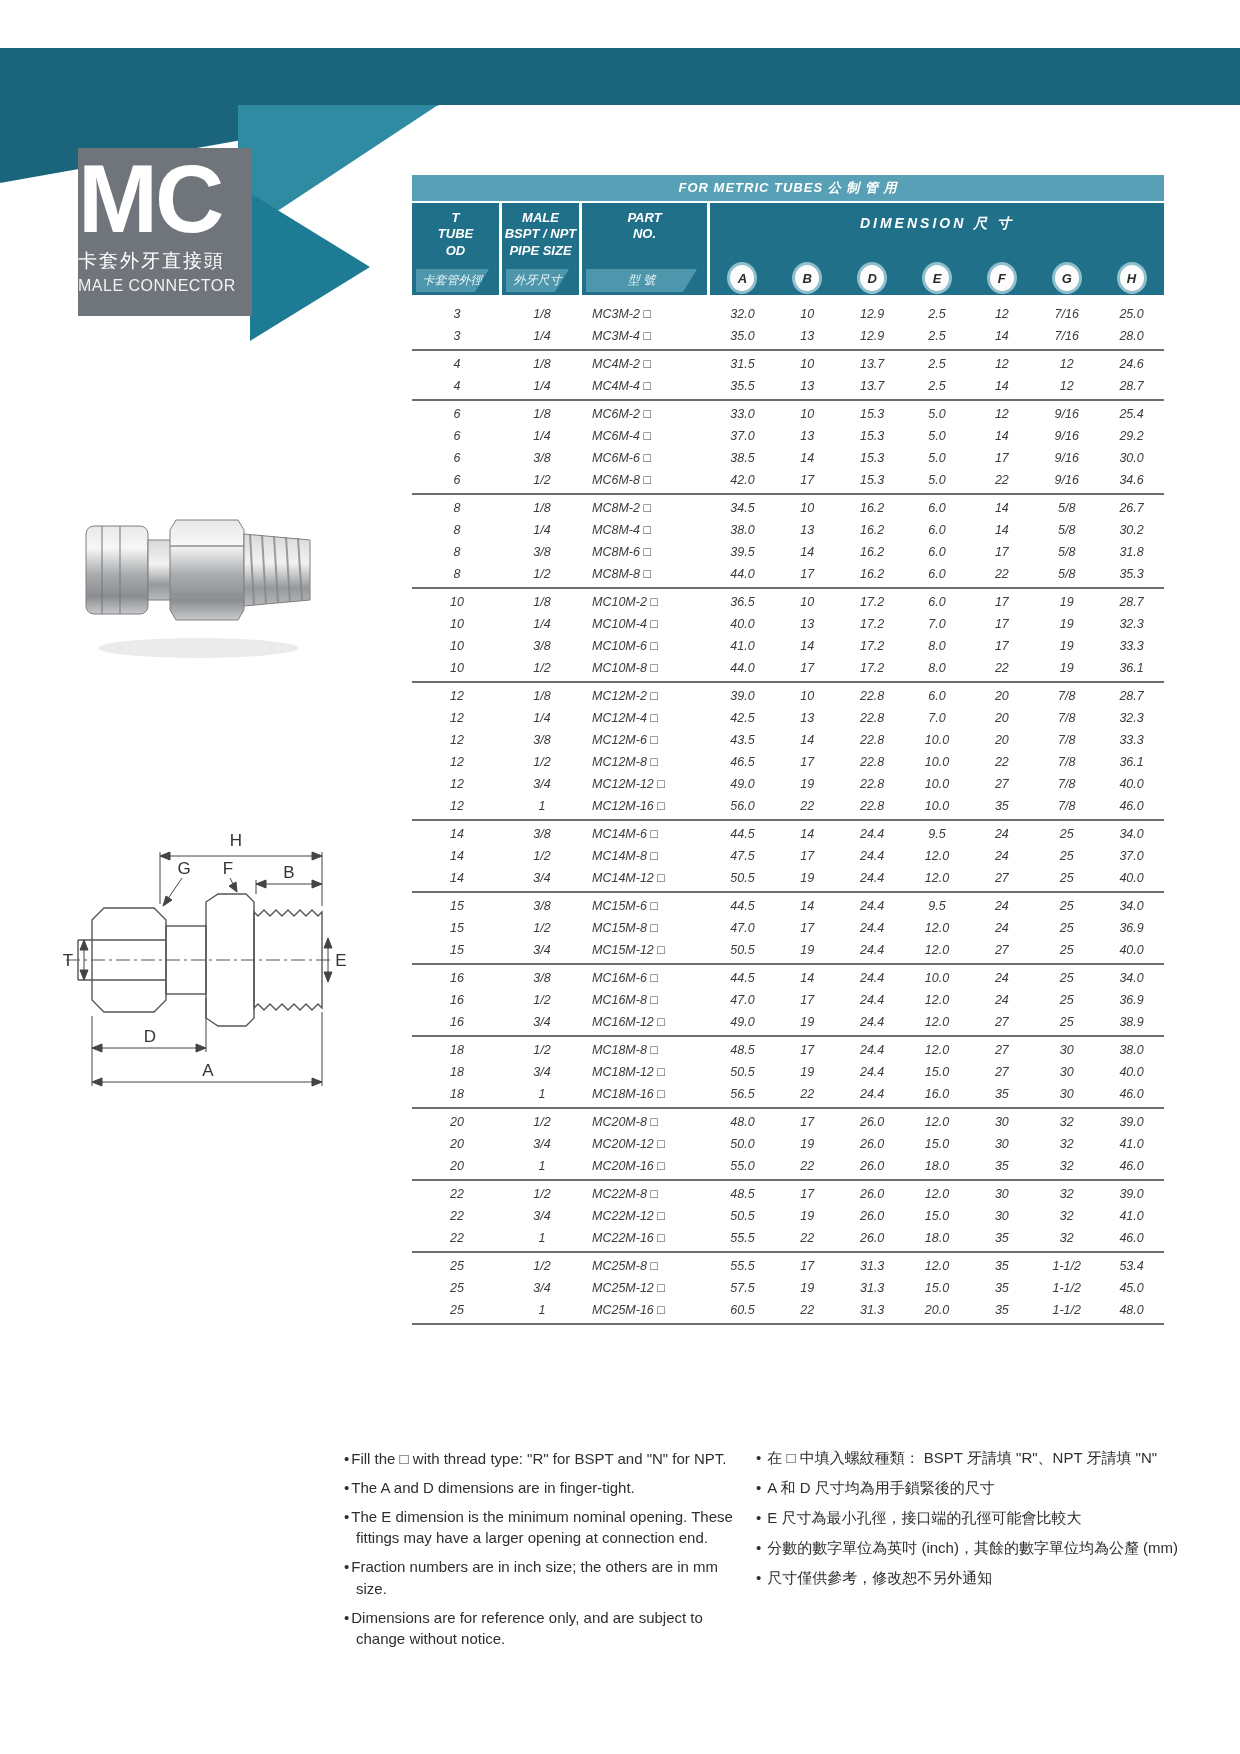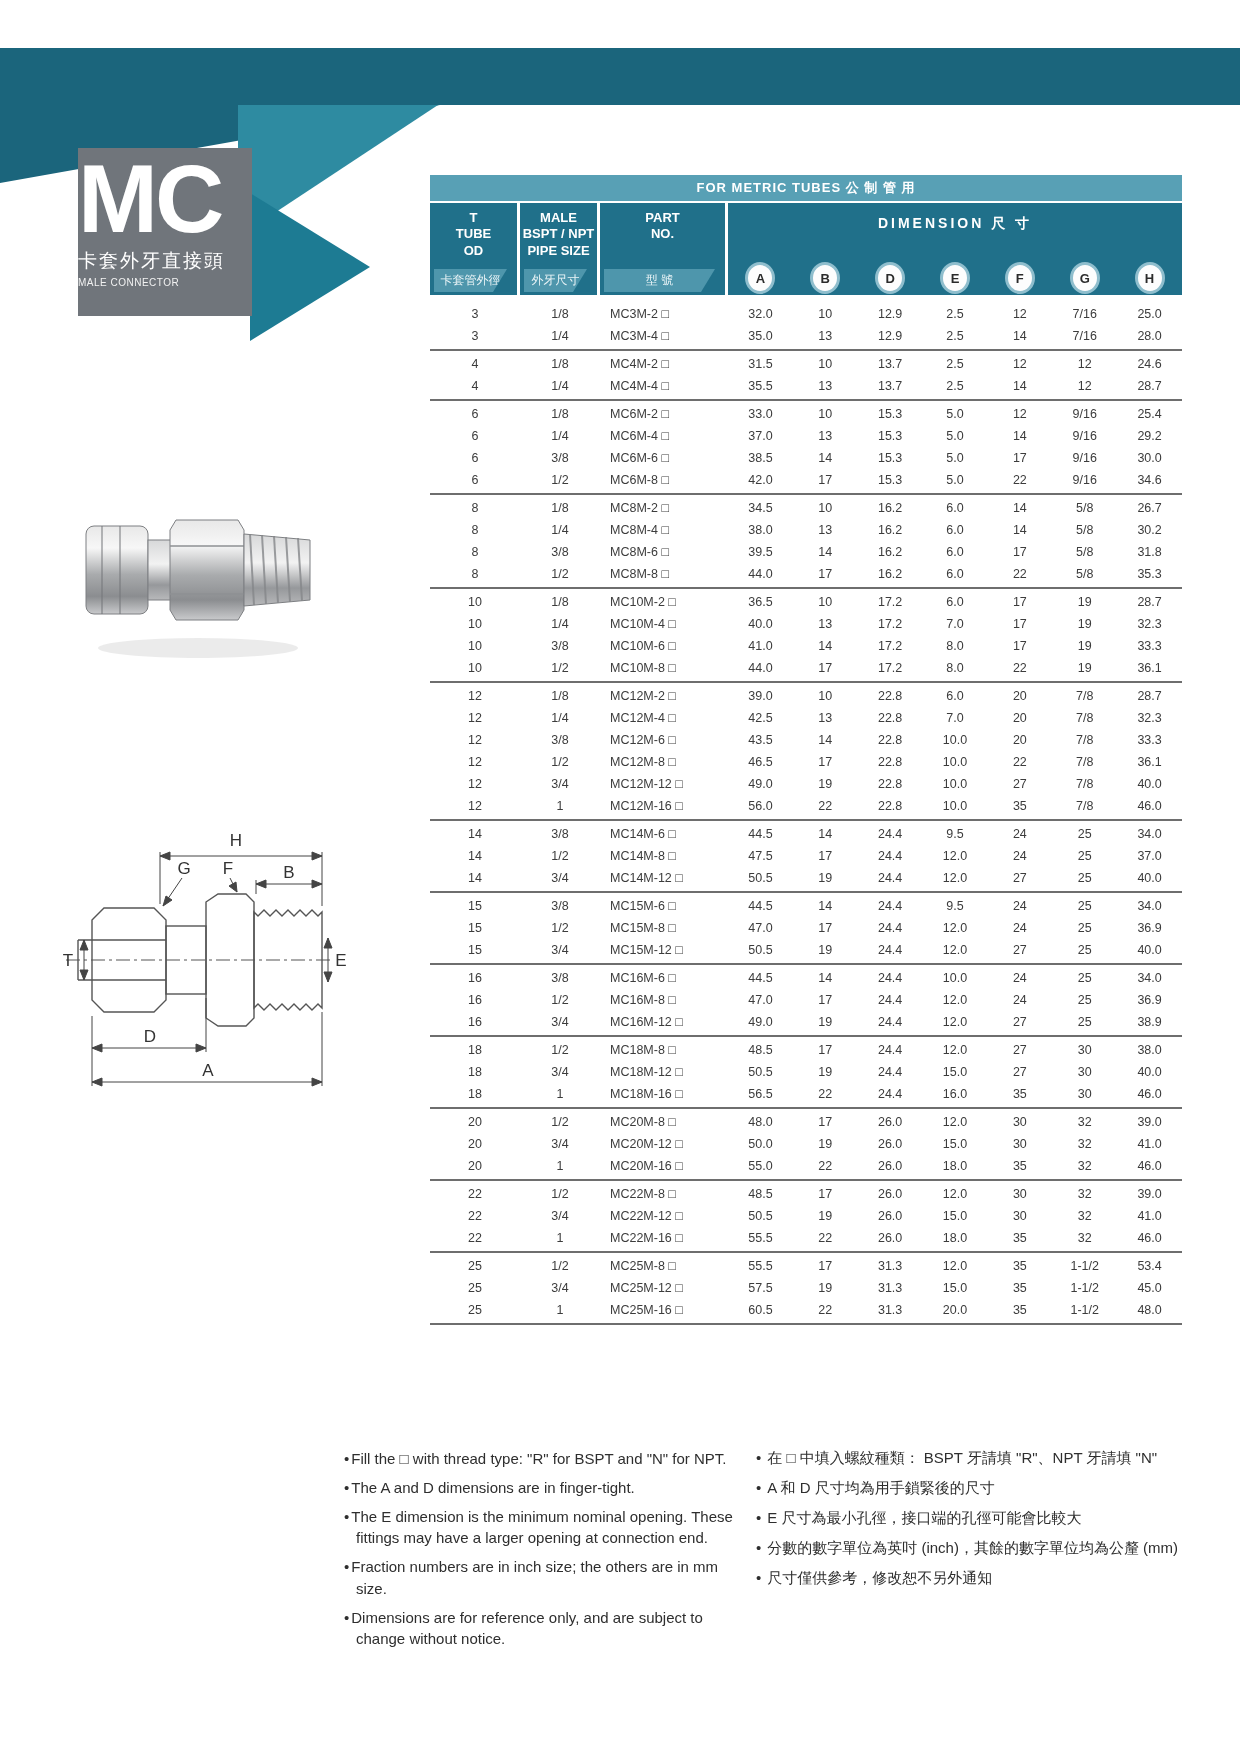--- a/index.html
+++ b/index.html
@@ -16,36 +16,36 @@
   .wedge-light { position:absolute; left:238px; top:105px; width:200px; height:132px; background:#2e8ba1;
     clip-path:polygon(0 0,100% 0,0 100%); }
   .arrow-teal { position:absolute; left:250px; top:193px; width:120px; height:148px; background:#1d7b93;
     clip-path:polygon(0 0,100% 50%,0 100%); }
 
   
   .logo-box { position:absolute; left:78px; top:148px; width:174px; height:168px; background:#70757b;
     display:flex; flex-direction:column; z-index:3; }
   .logo-code { color:#fff; font-size:96px; font-weight:bold; line-height:0.98; margin-top:4px; letter-spacing:-3px; }
   .logo-zh { color:#fff; font-size:19px; letter-spacing:2px; margin-top:2px; white-space:nowrap; }
-  .logo-en { color:#f2f2f2; font-size:10px; letter-spacing:0.5px; margin-top:3px; white-space:nowrap; }
+  .logo-en { color:#f2f2f2; font-size:16px; letter-spacing:0.5px; margin-top:3px; white-space:nowrap; }
 
   
   .watermark { position:absolute; left:10px; top:545px; width:1220px; z-index:1;
     font-size:330px; font-weight:bold; font-style:italic; letter-spacing:2px;
     color:transparent; -webkit-text-stroke:3px #e9e9e9; line-height:1; user-select:none; }
 
   
   .photo { position:absolute; left:78px; top:468px; width:245px; height:205px; z-index:2; }
 
   
   .diagram { position:absolute; left:60px; top:790px; width:290px; height:330px; z-index:2; }
   .diagram text { font-family:"Liberation Sans", sans-serif; font-size:17px; fill:#333; }
 
   
-  .table-wrap { position:absolute; left:430px; top:175px; width:752px; z-index:2; }
+  .table-wrap { position:absolute; left:412px; top:175px; width:752px; z-index:2;font-style:italic; }
   .metric-bar { height:26px; line-height:26px; background:#58a0b5; color:#fff; text-align:center;
     font-size:13px; font-weight:bold; letter-spacing:1px; }
   .header-main { margin-top:2px; background:#20708a; display:grid;
     grid-template-columns:90px 80px 128px 1fr; height:92px; }
   .hcell { border-right:3px solid #fff; display:flex; flex-direction:column; justify-content:space-between; }
   .hcell-title { color:#fff; font-size:13px; font-weight:bold; text-align:center; white-space:pre-line;
     line-height:1.25; margin-top:7px; }
   .chip { height:23px; line-height:23px; background:#4e96ac; color:#eaf4f7; font-size:12px; text-align:center;
     margin:0 10px 3px 4px; clip-path:polygon(0 0,100% 0,calc(100% - 14px) 100%,0 100%); white-space:nowrap; }
   .dim-zone { display:flex; flex-direction:column; justify-content:space-between; }

